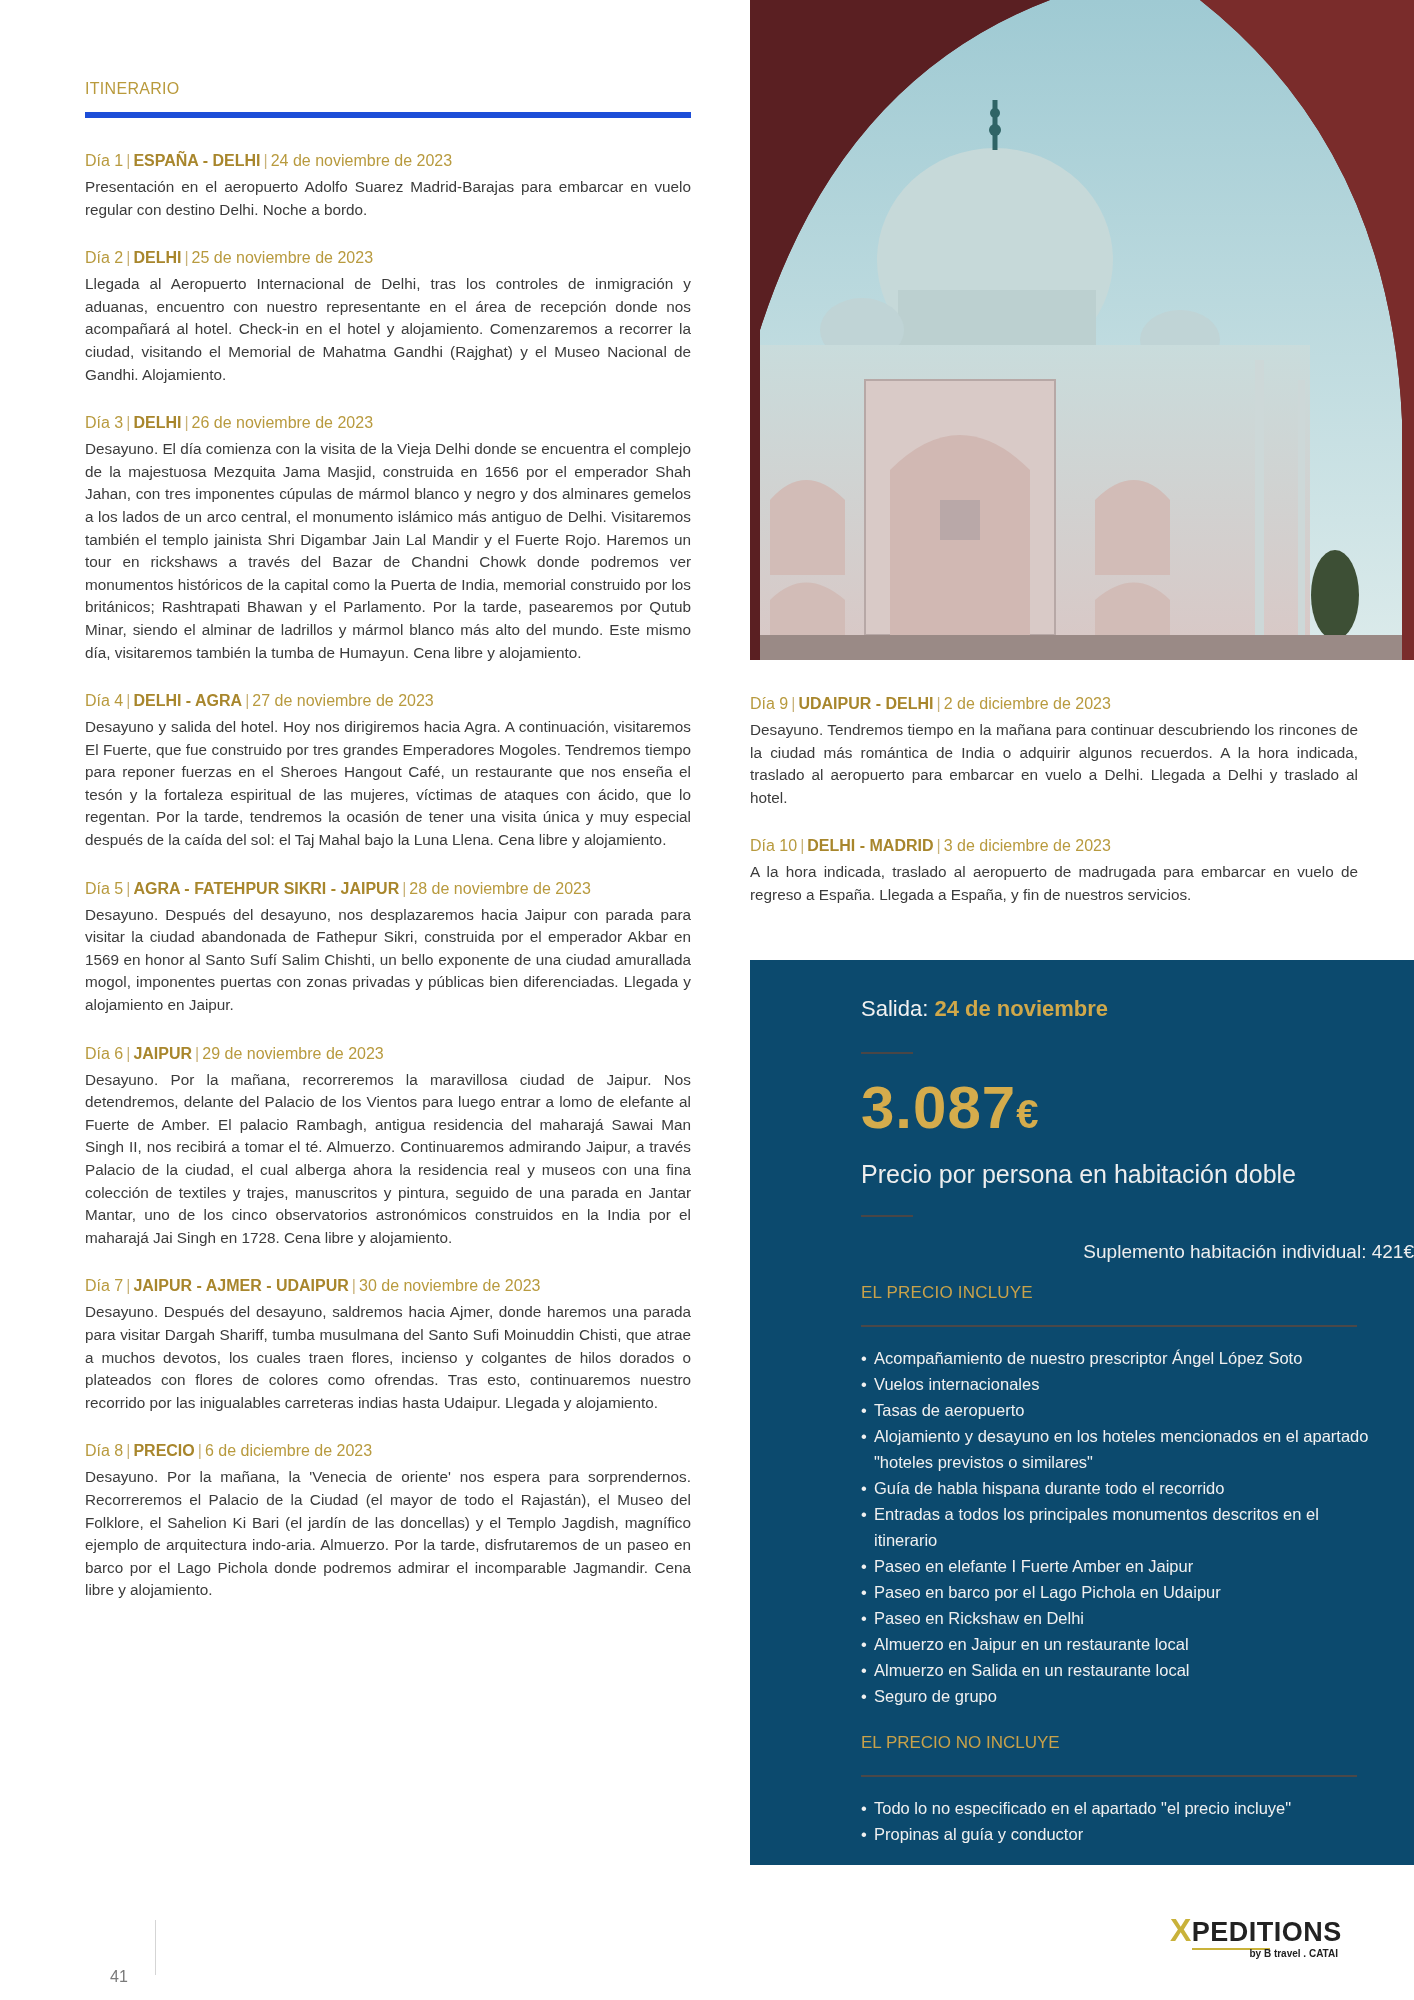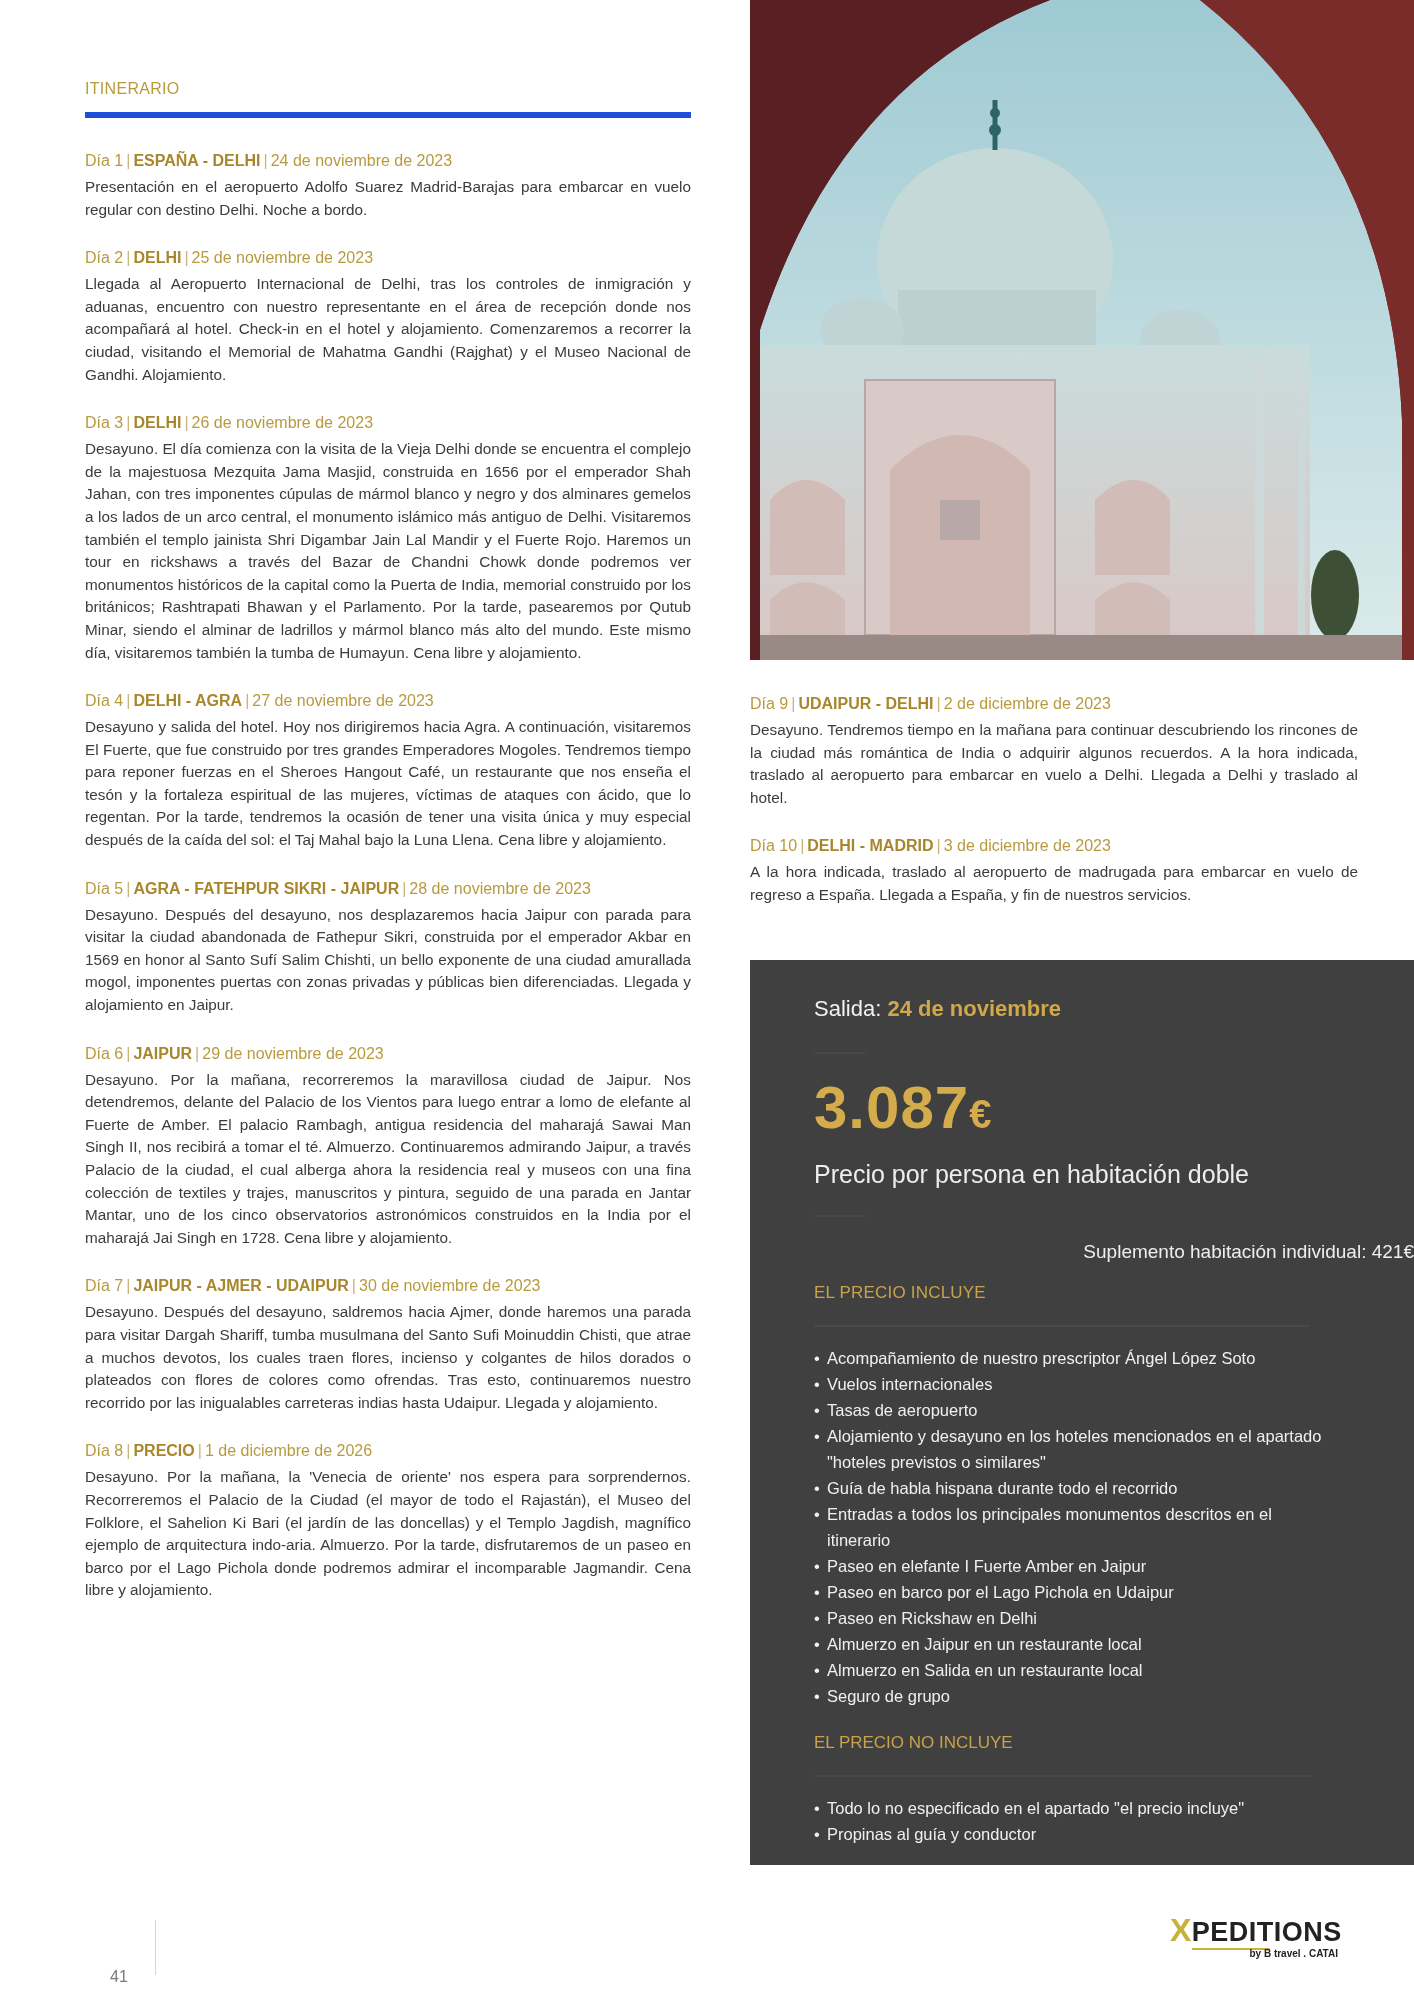--- a/index.html
+++ b/index.html
@@ -13,21 +13,21 @@
   .day-head .route { font-weight: bold; color: #a8862c; }
   .day-head .sep { color: #c9b37a; padding: 0 3px; }
   .day-body { font-size: 15.3px; line-height: 22.6px; text-align: justify; color: #3b3b3b; }
 
   .photo { position: absolute; left: 750px; top: 0; width: 664px; height: 660px; overflow: hidden; background: #9fc4cc; }
   .photo svg { width: 100%; height: 100%; display: block; }
 
   .right-col { position: absolute; left: 750px; top: 695px; width: 608px; }
   .right-col .day-body { font-size: 15.3px; }
 
-  .price-box { position: absolute; left: 750px; top: 960px; width: 664px; height: 905px; background: #404040; padding: 36px 0 0 64px; color: #f2f2f2; }
+  .price-box { position: absolute; left: 750px; top: 960px; width: 664px; height: 905px; background: #0c4a6e; padding: 36px 0 0 111px; color: #f2f2f2; }
   .salida { font-size: 22px; color: #f1f1f1; }
   .salida .date { color: #d0a84a; font-weight: bold; }
   .short-rule { width: 52px; height: 2px; background: #4a4646; margin: 30px 0 22px; }
   .price { font-size: 60px; font-weight: bold; color: #d5ac4c; letter-spacing: 1px; line-height: 64px; }
   .price .cur { font-size: 40px; }
   .price-note { font-size: 25px; margin-top: 14px; color: #eeeeee; }
   .short-rule2 { width: 52px; height: 2px; background: #4a4646; margin: 26px 0 24px; }
   .supp { font-size: 19px; color: #eeeeee; text-align: right; }
   .incl-title { font-size: 17px; color: #c9a24a; margin-top: 20px; letter-spacing: 0.2px; }
   .long-rule { width: 496px; height: 2px; background: #4b4848; margin: 22px 0 18px; }
@@ -72,21 +72,21 @@
       </div>
       <div class="day">
         <div class="day-head"><span>Día 6</span><span class="sep">|</span><span class="route">JAIPUR</span><span class="sep">|</span><span>29 de noviembre de 2023</span></div>
         <div class="day-body">Desayuno. Por la mañana, recorreremos la maravillosa ciudad de Jaipur. Nos detendremos, delante del Palacio de los Vientos para luego entrar a lomo de elefante al Fuerte de Amber. El palacio Rambagh, antigua residencia del maharajá Sawai Man Singh II, nos recibirá a tomar el té. Almuerzo. Continuaremos admirando Jaipur, a través Palacio de la ciudad, el cual alberga ahora la residencia real y museos con una fina colección de textiles y trajes, manuscritos y pintura, seguido de una parada en Jantar Mantar, uno de los cinco observatorios astronómicos construidos en la India por el maharajá Jai Singh en 1728. Cena libre y alojamiento.</div>
       </div>
       <div class="day">
         <div class="day-head"><span>Día 7</span><span class="sep">|</span><span class="route">JAIPUR - AJMER - UDAIPUR</span><span class="sep">|</span><span>30 de noviembre de 2023</span></div>
         <div class="day-body">Desayuno. Después del desayuno, saldremos hacia Ajmer, donde haremos una parada para visitar Dargah Shariff, tumba musulmana del Santo Sufi Moinuddin Chisti, que atrae a muchos devotos, los cuales traen flores, incienso y colgantes de hilos dorados o plateados con flores de colores como ofrendas. Tras esto, continuaremos nuestro recorrido por las inigualables carreteras indias hasta Udaipur. Llegada y alojamiento.</div>
       </div>
       <div class="day">
-        <div class="day-head"><span>Día 8</span><span class="sep">|</span><span class="route">PRECIO</span><span class="sep">|</span><span>1 de diciembre de 2026</span></div>
+        <div class="day-head"><span>Día 8</span><span class="sep">|</span><span class="route">PRECIO</span><span class="sep">|</span><span>6 de diciembre de 2023</span></div>
         <div class="day-body">Desayuno. Por la mañana, la 'Venecia de oriente' nos espera para sorprendernos. Recorreremos el Palacio de la Ciudad (el mayor de todo el Rajastán), el Museo del Folklore, el Sahelion Ki Bari (el jardín de las doncellas) y el Templo Jagdish, magnífico ejemplo de arquitectura indo-aria. Almuerzo. Por la tarde, disfrutaremos de un paseo en barco por el Lago Pichola donde podremos admirar el incomparable Jagmandir. Cena libre y alojamiento.</div>
       </div>
     </div>
 </div>
 
 <div class="photo">
   <svg viewBox="0 0 664 660" preserveAspectRatio="none">
     <defs>
       <linearGradient id="sky" x1="0" y1="0" x2="0" y2="1">
         <stop offset="0" stop-color="#9fcad3"></stop>

